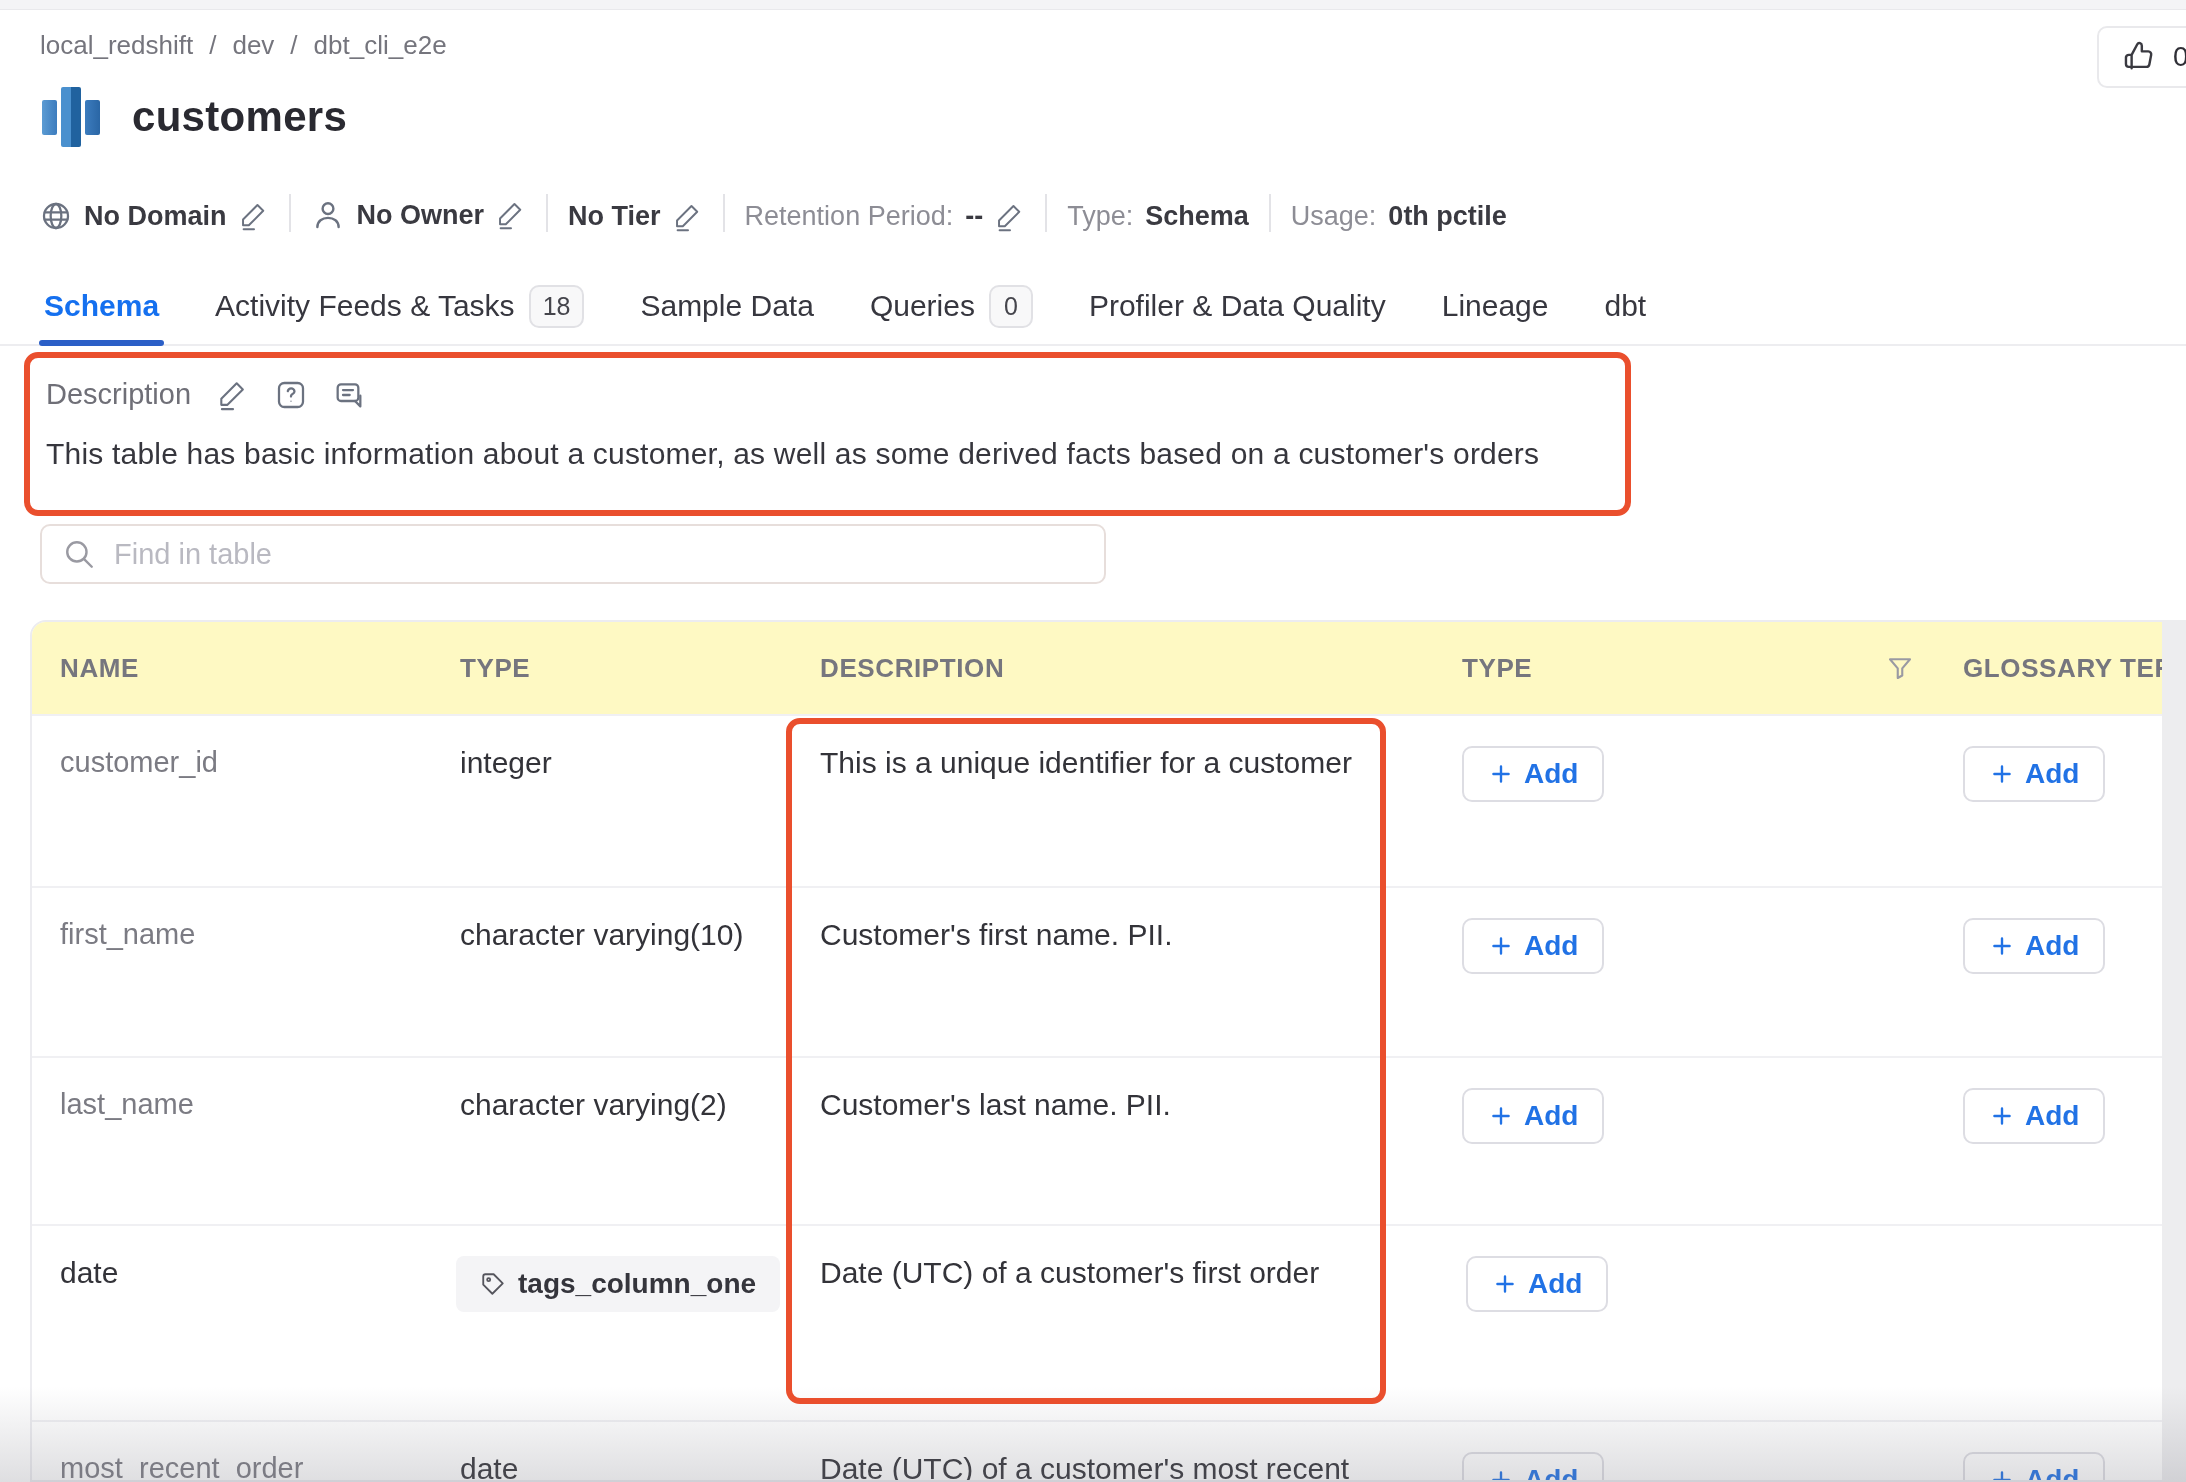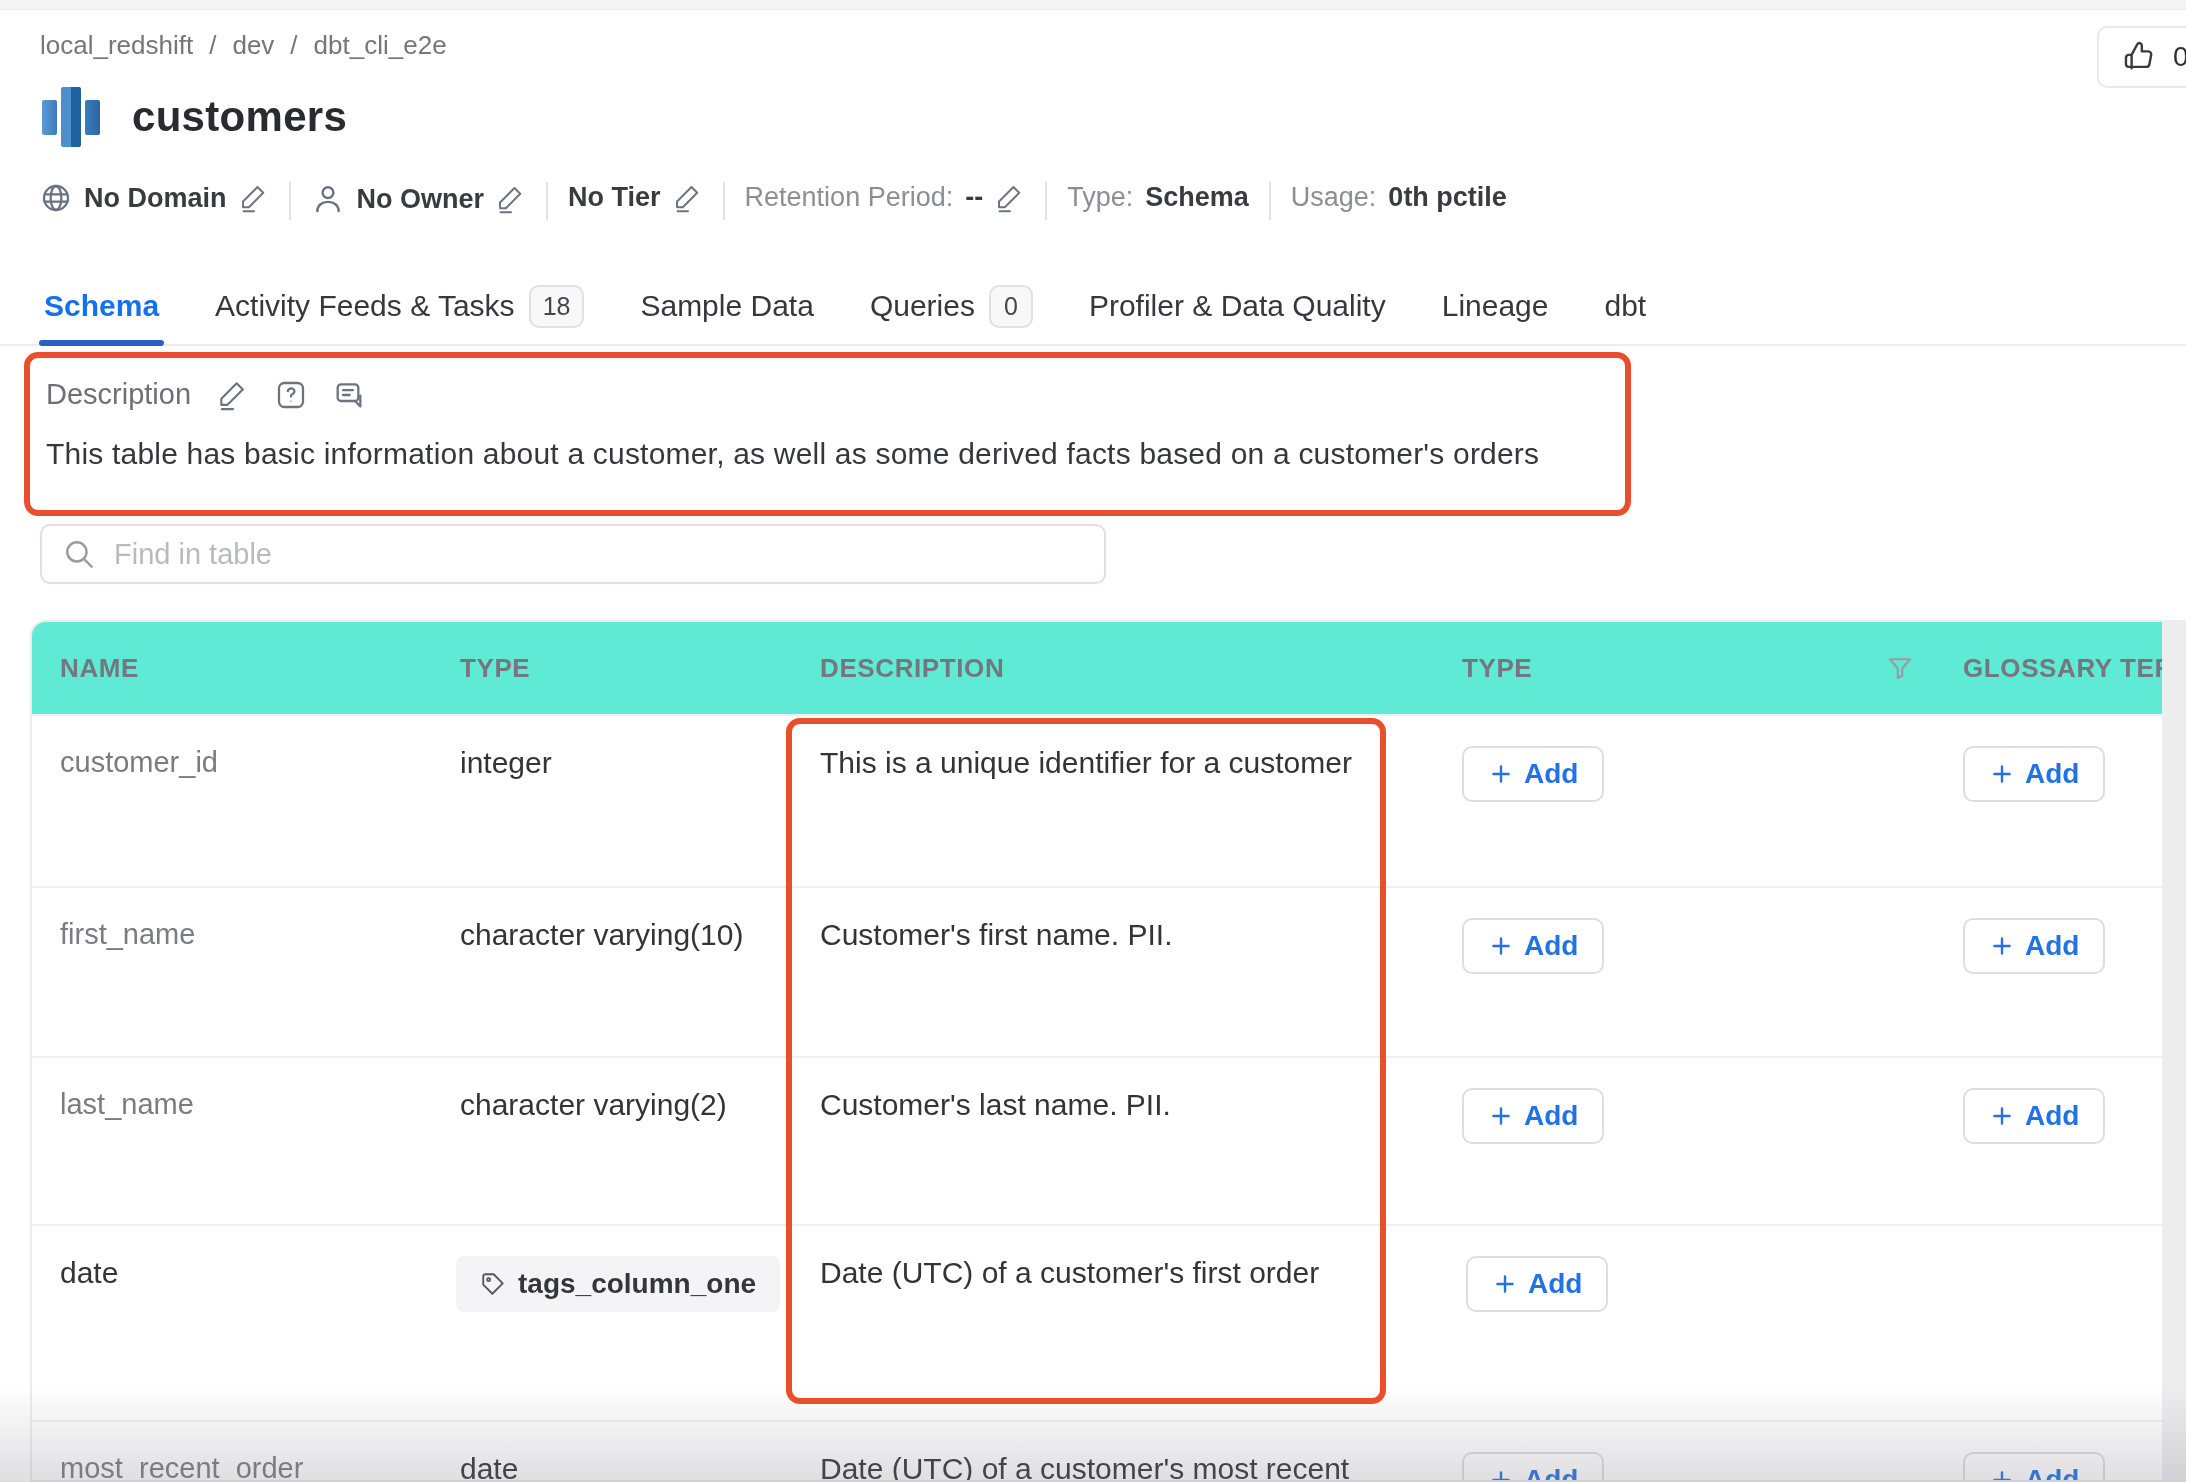--- a/index.html
+++ b/index.html
@@ -28,21 +28,21 @@
   .title-row { position:absolute; left:40px; top:84px; display:flex; align-items:center; gap:30px; }
   .rs-logo { position:relative; width:62px; height:66px; }
   .rs-logo .b { position:absolute; border-radius:2px; }
   .rs-logo .b-l { left:2px;  top:16px; width:15px; height:35px; background:linear-gradient(90deg,#5b9bd3,#3c7cbe); }
   .rs-logo .b-r { right:2px; top:16px; width:15px; height:35px; background:linear-gradient(90deg,#3c7cbe,#2a66a5); }
   .rs-logo .b-c { left:21px; top:3px;  width:20px; height:60px; background:linear-gradient(90deg,#4a90ce 50%,#20629f 50%); }
   .page-title { font-size:42px; font-weight:700; color:#2a2a31; letter-spacing:.3px; }
 
   
   .meta-row { position:absolute; left:40px; top:182px; height:50px; display:flex;
-    align-items:flex-start; gap:20px; font-size:27px; }
+    align-items:flex-end; gap:20px; font-size:27px; }
   .meta-item { display:flex; align-items:center; gap:12px; }
   .meta-val { font-weight:600; color:#3a3a41; }
   .meta-label { color:#8d8d95; }
   .meta-sep { width:2px; height:38px; background:#e3e3e7; }
   .icon-btn { background:none; border:none; cursor:pointer; display:flex; align-items:center; padding:0; }
 
   
   .tabs { position:absolute; left:0; top:268px; width:2186px; height:78px;
     padding-left:44px; display:flex; align-items:center; gap:56px;
     border-bottom:2px solid #ededf0; font-size:30px; }
@@ -66,21 +66,21 @@
     border:2px solid #e7dedb; border-radius:10px; display:flex; align-items:center;
     gap:18px; padding:0 20px; background:#fff; }
   .search-box input { border:none; outline:none; font-size:29px; color:#3a3a41; flex:1;
     font-family:"Liberation Sans", sans-serif; background:transparent; }
   .search-box input::placeholder { color:#b9b9c1; }
 
   
   .tbl { position:absolute; left:30px; top:620px; width:2158px; height:862px;
     border:2px solid #ececf0; border-radius:16px 0 0 0; overflow:hidden; background:#fff; }
   .trow { display:grid; grid-template-columns:400px 360px 646px 497px 1fr; }
-  .trow.head { height:92px; background:#5eead4; align-items:center;
+  .trow.head { height:92px; background:#fef9c3; align-items:center;
     font-size:26px; font-weight:600; color:#76767e; letter-spacing:.6px; }
   .trow.body { border-top:2px solid #f0f0f3; }
   .cell { padding-left:28px; white-space:nowrap; }
   .trow.body .cell { padding-top:30px; }
   .c-name { color:#7b7b83; font-size:29px; }
   .c-type { color:#333339; font-size:30px; }
   .c-desc { color:#333339; font-size:30px; }
   .c-tags { padding-left:24px; }
   .head .c-tags { display:flex; align-items:center; justify-content:space-between; padding-right:20px; }
   .r1 { height:172px; } .r2 { height:170px; } .r3 { height:168px; } .r4 { height:196px; } .r5 { height:130px; }

